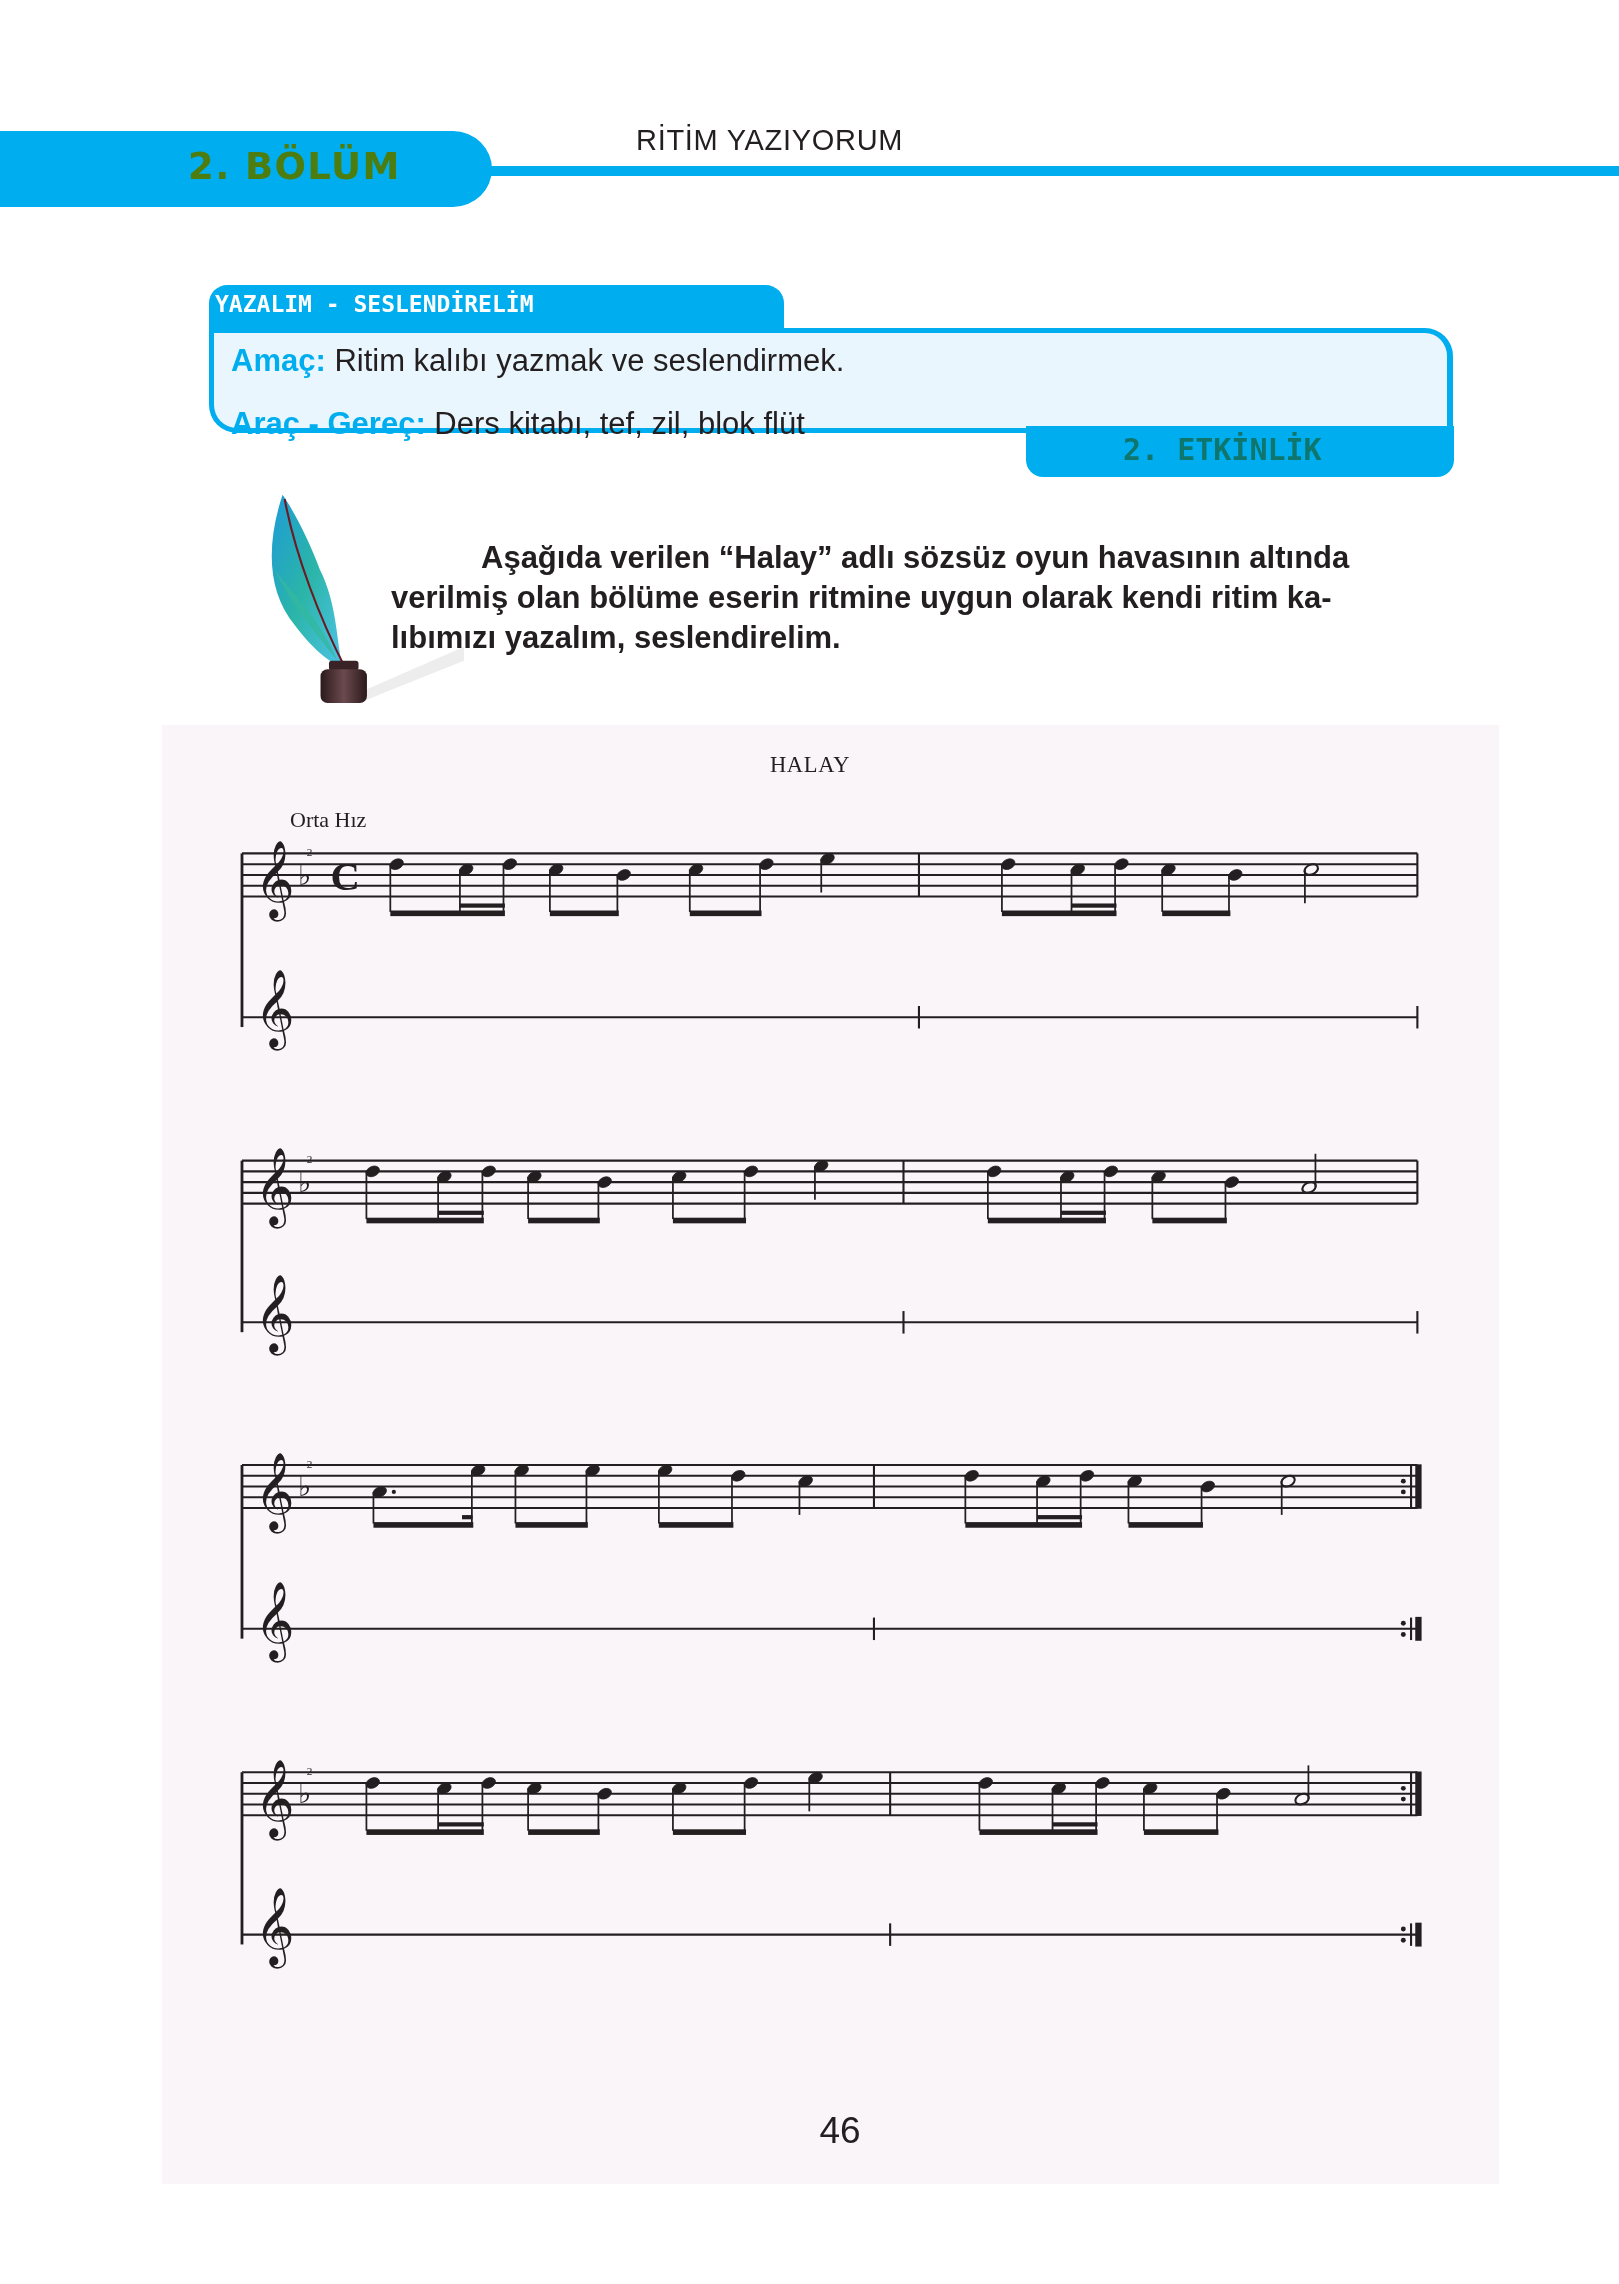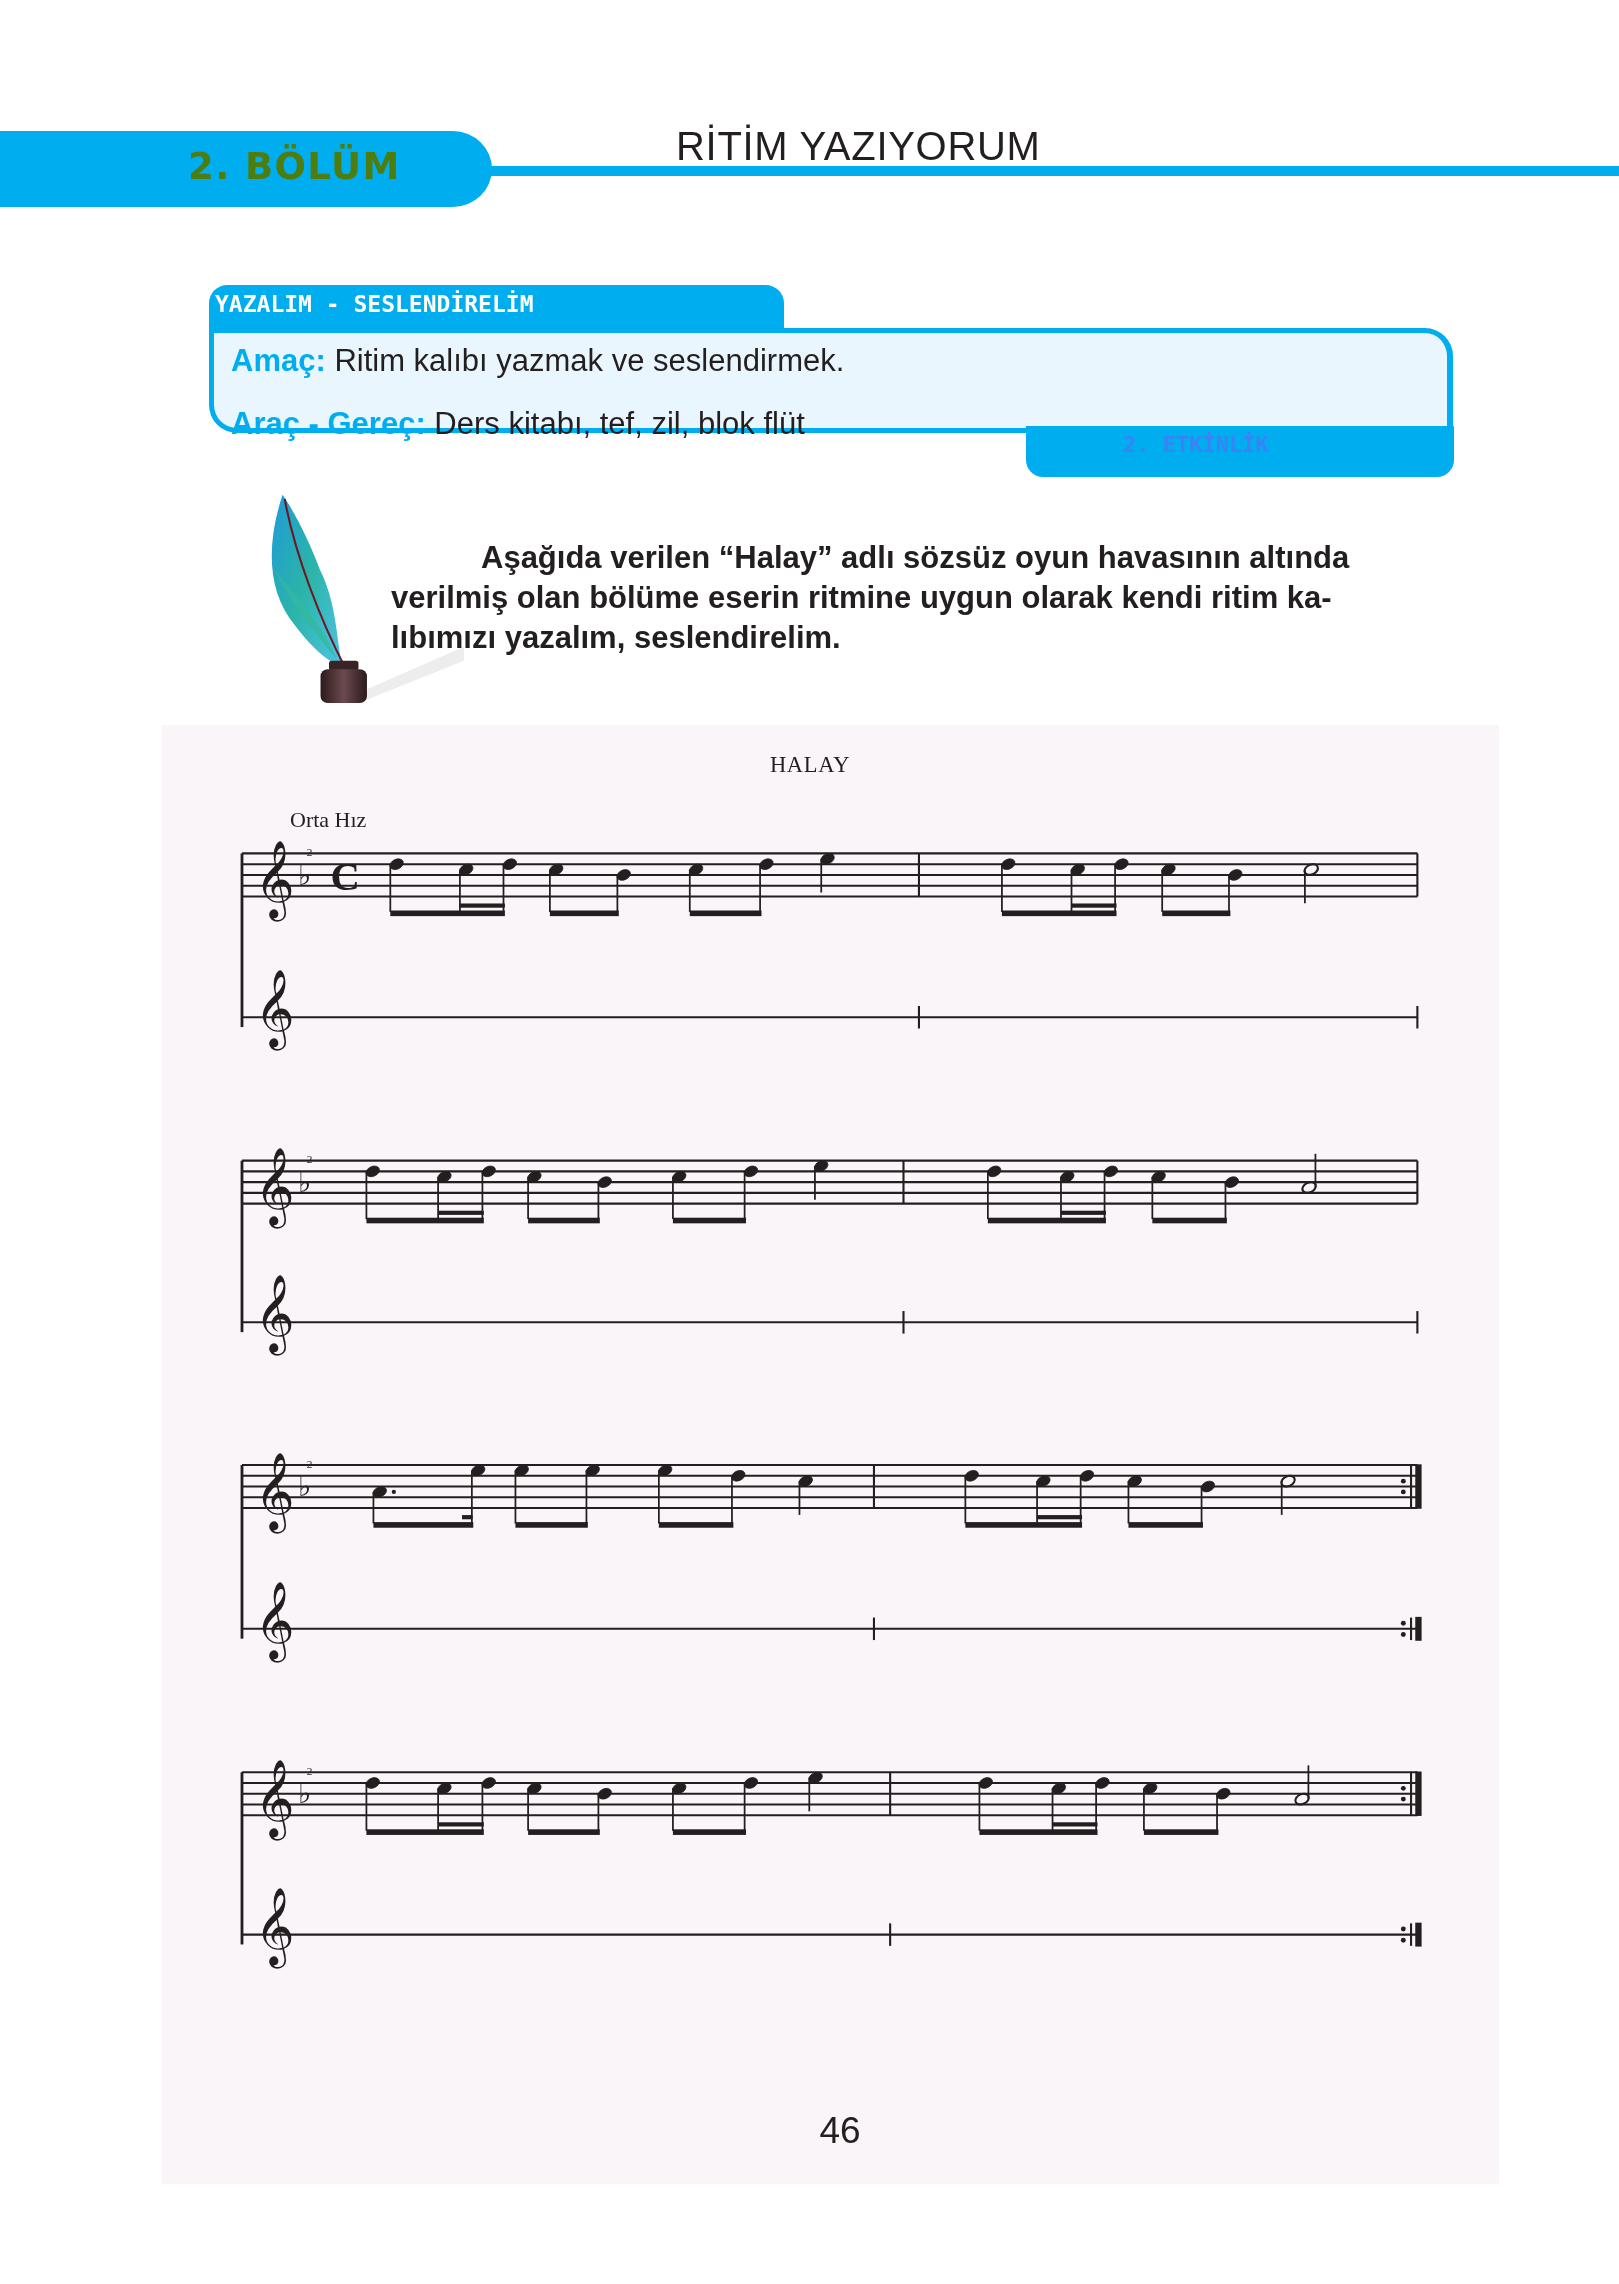--- a/index.html
+++ b/index.html
@@ -2,29 +2,29 @@
 <html style="font-size:11.2px"><head>
 <meta charset="utf-8">
 <style>
   html, body { margin:0; padding:0; }
   body { width:1620px; height:2284px; position:relative; background:#ffffff; overflow:hidden; font-family:"Liberation Sans", sans-serif; }
   .abs { position:absolute; }
   
   .chapter-tab { left:0; top:131px; width:492px; height:76px; background:#00aeef; border-radius:0 39px 39px 0 / 0 38px 38px 0; }
   .chapter-label { left:188px; top:145px; font-family:"DejaVu Sans", sans-serif; font-weight:bold; font-size:37px; color:#4d7c0f; letter-spacing:1.4px; }
   .chapter-rule { left:485px; top:166px; width:1135px; height:9.8px; background:#00aeef; }
-  .section-title { left:676px; top:124px; font-size:40px; color:#231f20; letter-spacing:0.7px; }
+  .section-title { left:636px; top:124px; font-size:29px; color:#231f20; letter-spacing:0.7px; }
   
   .act-tab { left:209px; top:285px; width:575px; height:49px; background:#00aeef; border-radius:18.3px 18.3px 0 0; }
   .act-tab-label { left:215px; top:291px; font-family:"DejaVu Sans Mono", monospace; font-weight:bold; font-size:23px; color:#ffffff; }
   .act-box { left:209px; top:328px; width:1244px; height:105px; background:#eaf6fd; border:5.6px solid #00aeef; border-radius:0 28px 0 28px; box-sizing:border-box; border-right-width:6.3px; }
   .act-line { left:231px; font-size:31px; color:#231f20; white-space:nowrap; }
   .act-line .k { color:#00aeef; font-weight:bold; }
   .etk-tab { left:1026px; top:426px; width:428px; height:51px; background:#00aeef; border-radius:0 0 17px 17px; }
-  .etk-label { left:1123px; top:432px; font-family:"DejaVu Sans Mono", monospace; font-weight:bold; font-size:22px; color:#3b82f6; }
+  .etk-label { left:1123px; top:432px; font-family:"DejaVu Sans Mono", monospace; font-weight:bold; font-size:30px; color:#0f766e; }
   
   .intro { left:391px; top:538px; width:1064px; font-size:31px; font-weight:bold; color:#231f20; line-height:40px; text-align:justify; }
   .intro .indent { display:inline-block; width:90px; }
   
   .quill { left:253px; top:485px; width:211px; height:225px; }
   
   .score-panel { left:162px; top:725px; width:1337px; height:1459px; background:#f9f5f9; }
   .score-title { left:0; width:1620px; top:752px; text-align:center; font-family:"Liberation Serif", serif; font-size:22.5px; color:#231f20; letter-spacing:0.7px; }
   .tempo { left:290px; top:807px; font-family:"Liberation Serif", serif; font-size:22px; color:#231f20; }
   .score-svg { left:0; top:0; width:1620px; height:2284px; }

